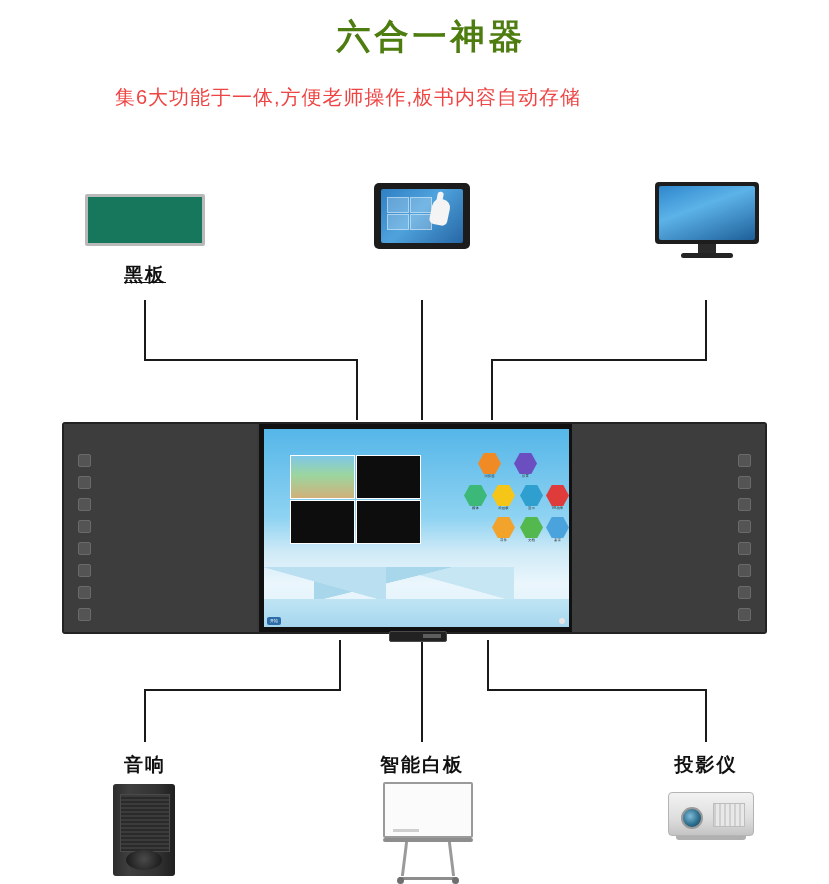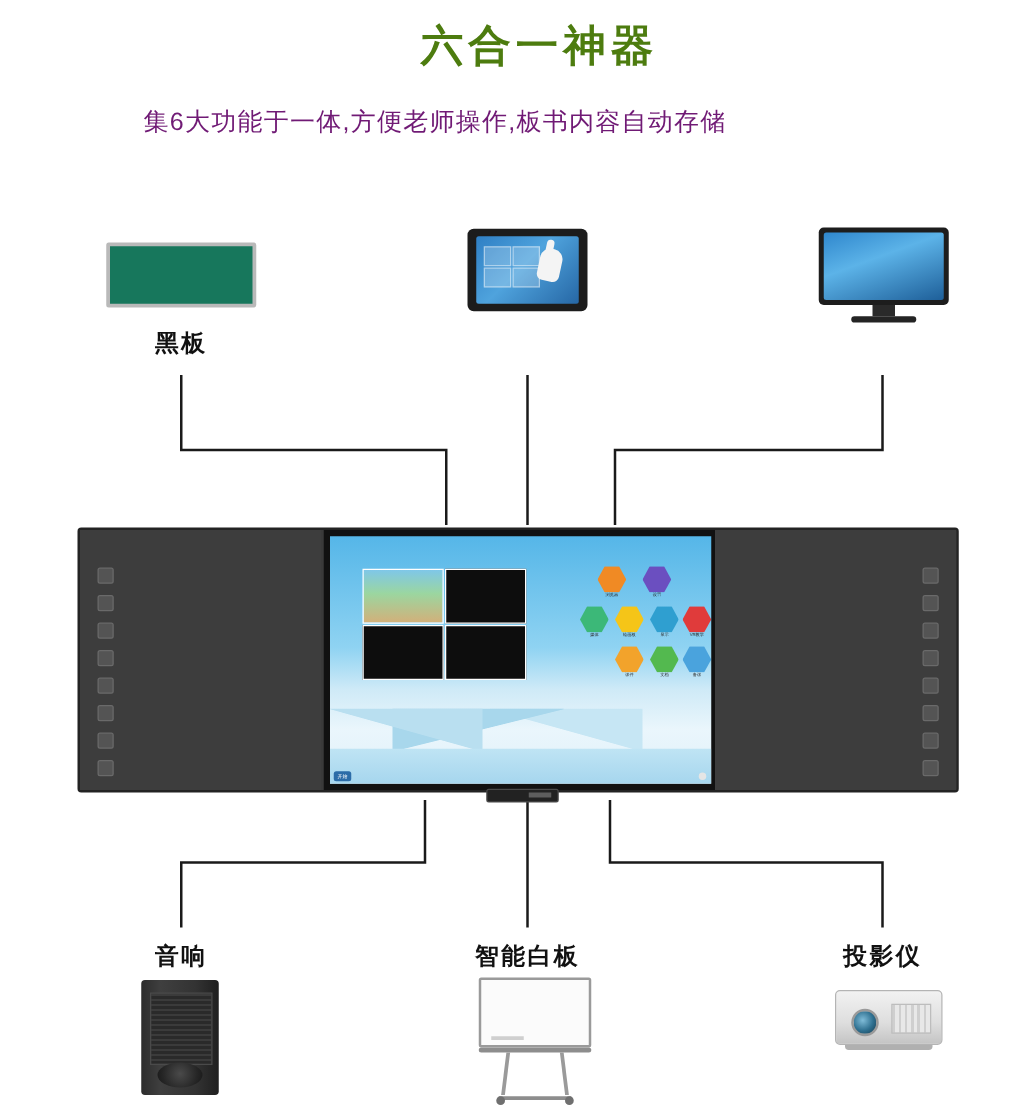--- a/index.html
+++ b/index.html
@@ -33,21 +33,21 @@
     margin-left: 40px;
   }
   .subtitle {
     position: absolute;
     left: 0;
     top: 84px;
     width: 696px;
     text-align: center;
     font-size: 20px;
     letter-spacing: 1px;
-    color: #701a75;
+    color: #ef4444;
   }
   
   .node-label {
     position: absolute;
     text-align: center;
     font-size: 19px;
     font-weight: bold;
     color: #111111;
     letter-spacing: 2px;
   }
@@ -471,21 +471,21 @@
     <polyline points="706,300 706,360 492,360 492,420" fill="none" stroke="#1a1a1a" stroke-width="2"></polyline>
 
     <polyline points="145,742 145,690 340,690 340,640" fill="none" stroke="#1a1a1a" stroke-width="2"></polyline>
 
     <polyline points="422,742 422,640" fill="none" stroke="#1a1a1a" stroke-width="2"></polyline>
 
     <polyline points="706,742 706,690 488,690 488,640" fill="none" stroke="#1a1a1a" stroke-width="2"></polyline>
   </svg>
 
   <div class="blackboard"></div>
-  <div class="node-label" style="left:85px; top:262px; width:120px;">黑板</div>
+  <div class="node-label" style="left:85px; top:262px; width:120px;text-decoration:underline;">黑板</div>
 
   <div class="touchpanel">
     <div class="scr">
       <div class="tile" style="left:6px;  top:8px;  width:20px; height:14px;"></div>
       <div class="tile" style="left:29px; top:8px;  width:20px; height:14px;"></div>
       <div class="tile" style="left:6px;  top:25px; width:20px; height:14px;"></div>
       <div class="tile" style="left:29px; top:25px; width:20px; height:14px;"></div>
       <div class="hand"></div>
     </div>
   </div>

